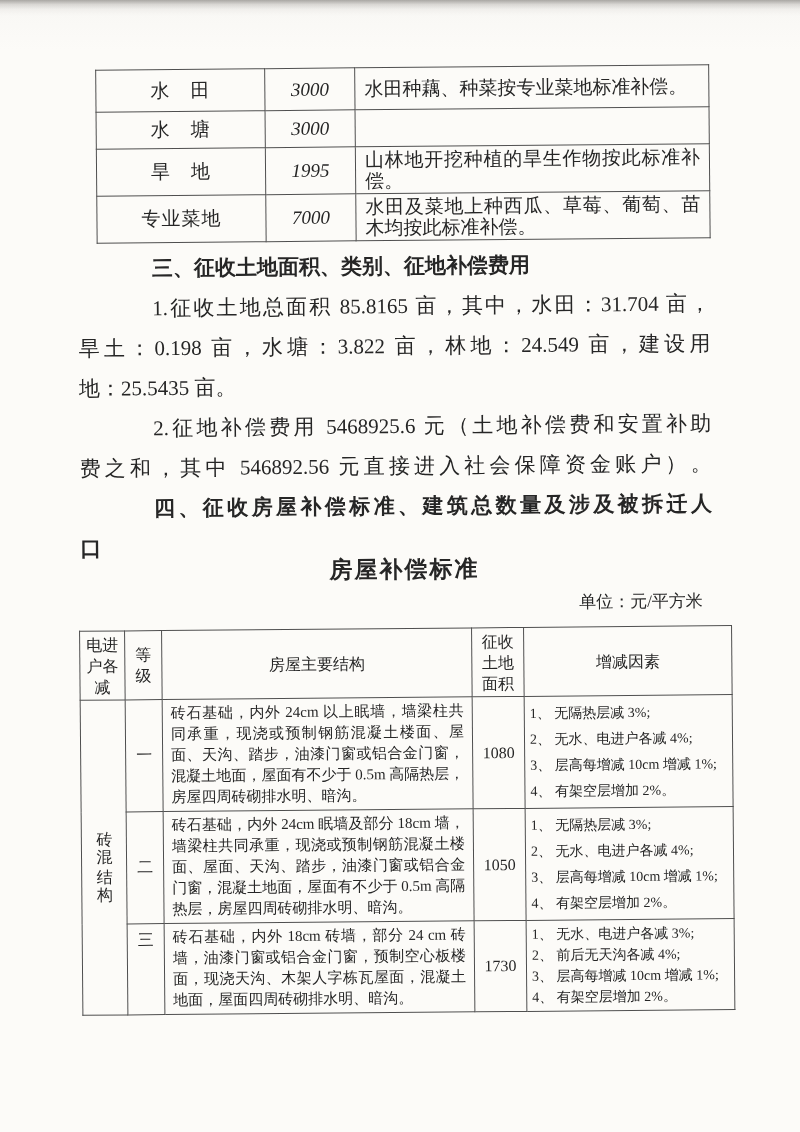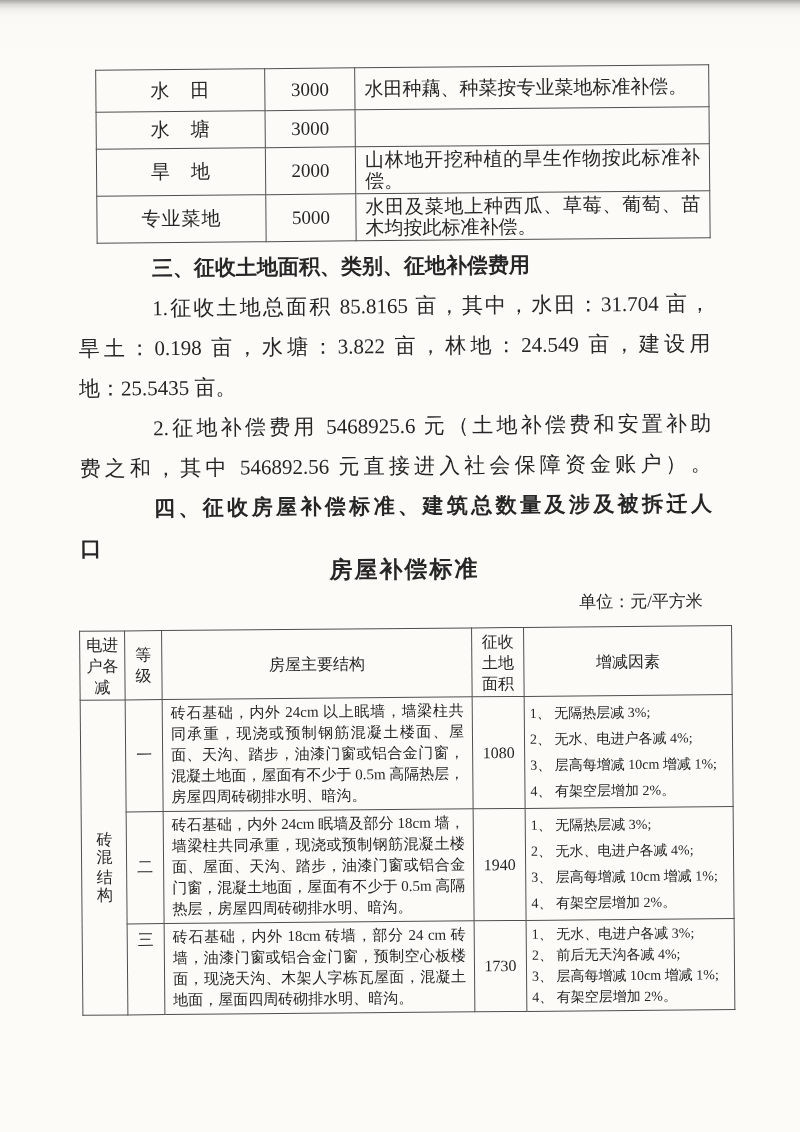--- a/index.html
+++ b/index.html
@@ -16,21 +16,21 @@
   .sheet{position:absolute;left:0;top:0;width:800px;height:1132px;
     transform:rotate(-0.5deg);transform-origin:50% 45%;}
 
   table{border-collapse:collapse;table-layout:fixed;}
   td,th{border:1px solid #4f4f4f;font-weight:normal;vertical-align:middle;overflow:hidden;}
 
   
   .land-table{position:absolute;left:99px;top:67px;width:613px;}
   .land-table td{padding:2px 9px;}
   .lt-type{text-align:center;font-size:19px;letter-spacing:1px;}
-  .lt-amt{text-align:center;font-size:19px;}
+  .lt-amt{text-align:center;font-size:19px;font-style:italic;}
   .lt-note{font-size:19px;line-height:21px;text-align:justify;}
   .lt-r1{height:42px}.lt-r2{height:37px}.lt-r3{height:40px}.lt-r4{height:46px}
 
   
   .body-block{position:absolute;left:80px;top:246px;width:632px;}
   .line{height:40px;line-height:40px;font-size:21px;text-align:justify;white-space:nowrap;}
   .fill{text-align-last:justify;}
   .indent{text-indent:74px;}
   .heading{font-weight:bold;}
 
@@ -76,26 +76,26 @@
         <td class="lt-amt">3000</td>
         <td class="lt-note">水田种藕、种菜按专业菜地标准补偿。</td>
       </tr>
       <tr class="lt-r2">
         <td class="lt-type">水　塘</td>
         <td class="lt-amt">3000</td>
         <td class="lt-note"></td>
       </tr>
       <tr class="lt-r3">
         <td class="lt-type">旱　地</td>
-        <td class="lt-amt">2000</td>
+        <td class="lt-amt">1995</td>
         <td class="lt-note">山林地开挖种植的旱生作物按此标准补偿。</td>
       </tr>
       <tr class="lt-r4">
         <td class="lt-type">专业菜地</td>
-        <td class="lt-amt">5000</td>
+        <td class="lt-amt">7000</td>
         <td class="lt-note">水田及菜地上种西瓜、草莓、葡萄、苗木均按此标准补偿。</td>
       </tr>
     </tbody>
       </table>
 
     <div class="body-block">
       <div class="line heading indent">三、征收土地面积、类别、征地补偿费用</div>
       <div class="line indent fill">1.征收土地总面积 85.8165 亩，其中，水田：31.704 亩，</div>
       <div class="line fill">旱土：0.198 亩，水塘：3.822 亩，林地：24.549 亩，建设用</div>
       <div class="line">地：25.5435 亩。</div>
@@ -134,21 +134,21 @@
         <td class="factors-cell">
           <div class="factor">1、 无隔热层减 3%;</div>
           <div class="factor">2、 无水、电进户各减 4%;</div>
           <div class="factor">3、 层高每增减 10cm 增减 1%;</div>
           <div class="factor">4、 有架空层增加 2%。</div>
         </td>
       </tr>
       <tr class="ht-r2">
         <td class="grade-cell">二</td>
         <td class="structure-cell">砖石基础，内外 24cm 眠墙及部分 18cm 墙，墙梁柱共同承重，现浇或预制钢筋混凝土楼面、屋面、天沟、踏步，油漆门窗或铝合金门窗，混凝土地面，屋面有不少于 0.5m 高隔热层，房屋四周砖砌排水明、暗沟。</td>
-        <td class="standard-cell">1940</td>
+        <td class="standard-cell">1050</td>
         <td class="factors-cell">
           <div class="factor">1、 无隔热层减 3%;</div>
           <div class="factor">2、 无水、电进户各减 4%;</div>
           <div class="factor">3、 层高每增减 10cm 增减 1%;</div>
           <div class="factor">4、 有架空层增加 2%。</div>
         </td>
       </tr>
       <tr class="ht-r3">
         <td class="grade-cell grade-top">三</td>
         <td class="structure-cell">砖石基础，内外 18cm 砖墙，部分 24 cm 砖墙，油漆门窗或铝合金门窗，预制空心板楼面，现浇天沟、木架人字栋瓦屋面，混凝土地面，屋面四周砖砌排水明、暗沟。</td>

